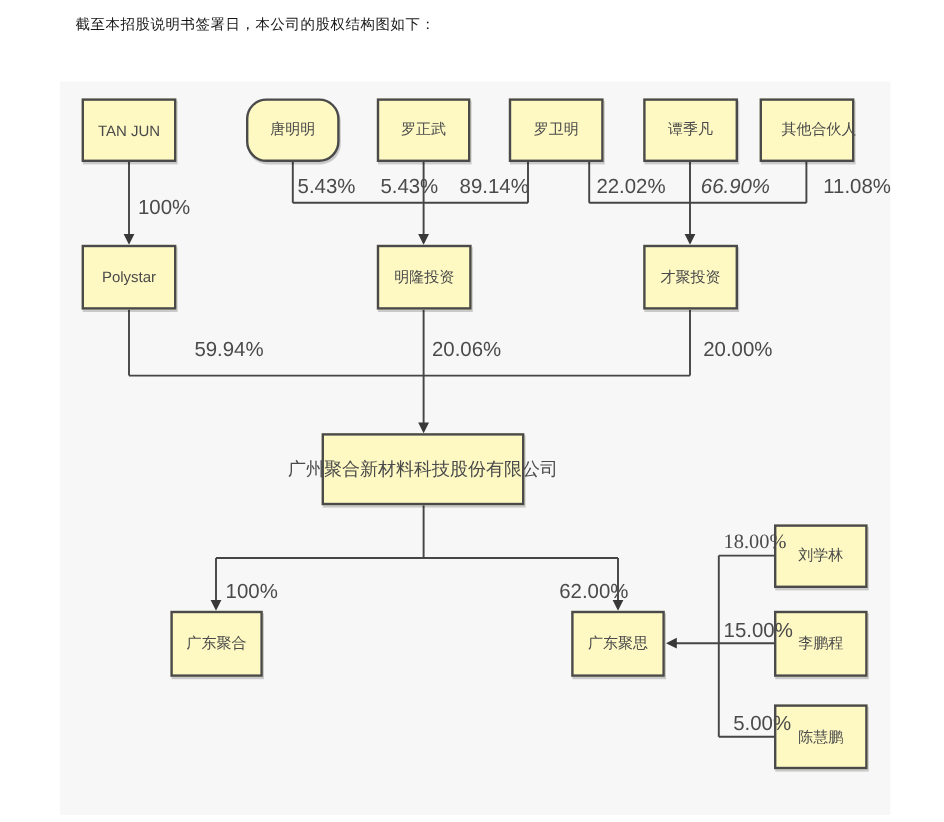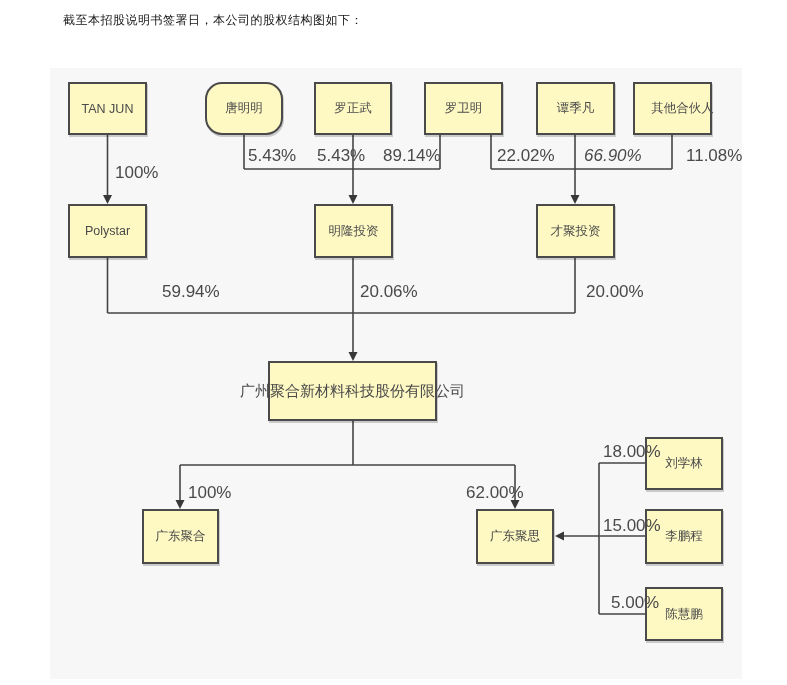--- a/index.html
+++ b/index.html
@@ -84,21 +84,21 @@
   #p-luo-zhengwu    { left: 317px; top: 146px; }
   #p-luo-weiming-ml { left: 383px; top: 146px; }
   #p-luo-weiming-cj { left: 497px; top: 146px; }
   #p-tan-jifan      { left: 584px; top: 146px; font-style: italic; }
   #p-other-partners { left: 686px; top: 146px; }
   #p-polystar       { left: 114px; top: 282px; margin-left: 48px; }
   #p-minglong       { left: 360px; top: 282px; }
   #p-caiju          { left: 586px; top: 282px; }
   #p-gd-juhe        { left: 188px; top: 483px; }
   #p-gd-jusi        { left: 466px; top: 483px; }
-  #p-liu-xuelin     { left: 603px; top: 442px; }
+  #p-liu-xuelin     { left: 603px; top: 442px; font-family: Liberation Serif, serif; }
   #p-li-pengcheng   { left: 603px; top: 516px; }
   #p-chen-huipeng   { left: 611px; top: 593px; }
 </style>
 </head>
 <body>
 
 <div class="page-title">截至本招股说明书签署日，本公司的股权结构图如下：</div>
 
 <div class="panel"></div>
 

